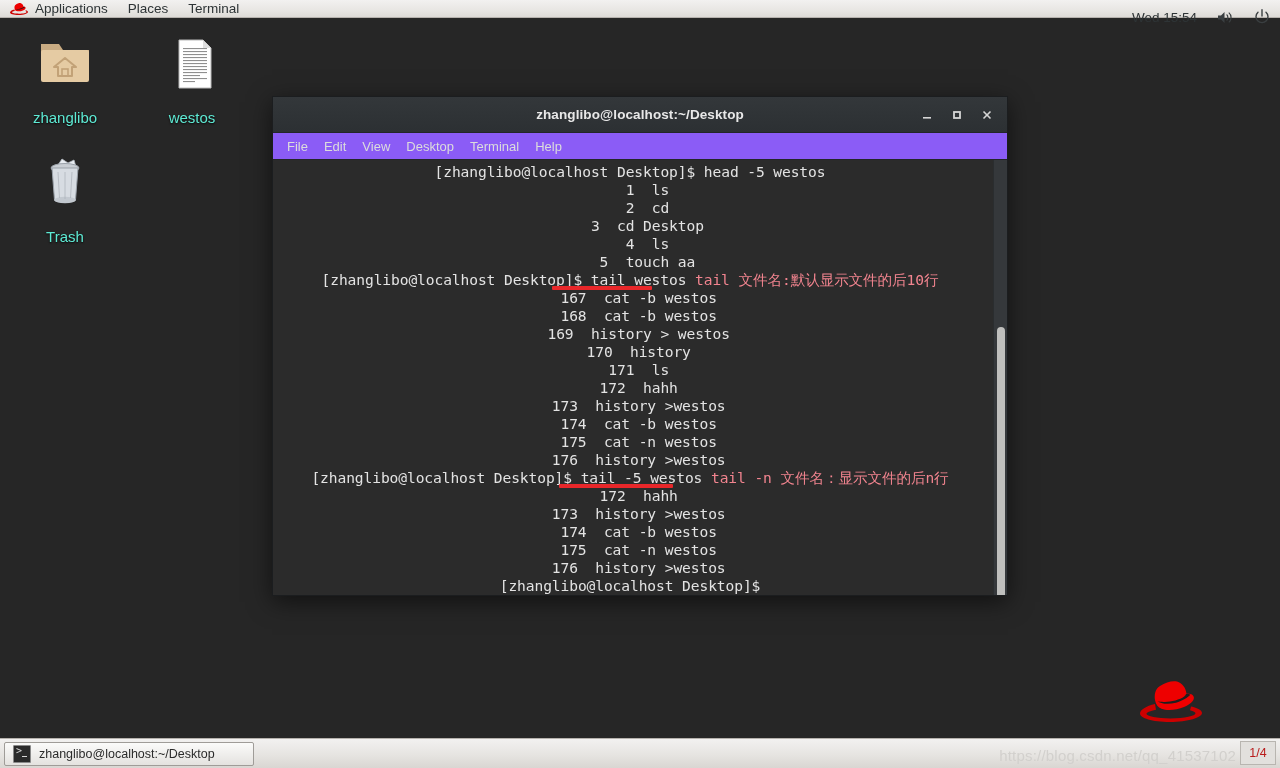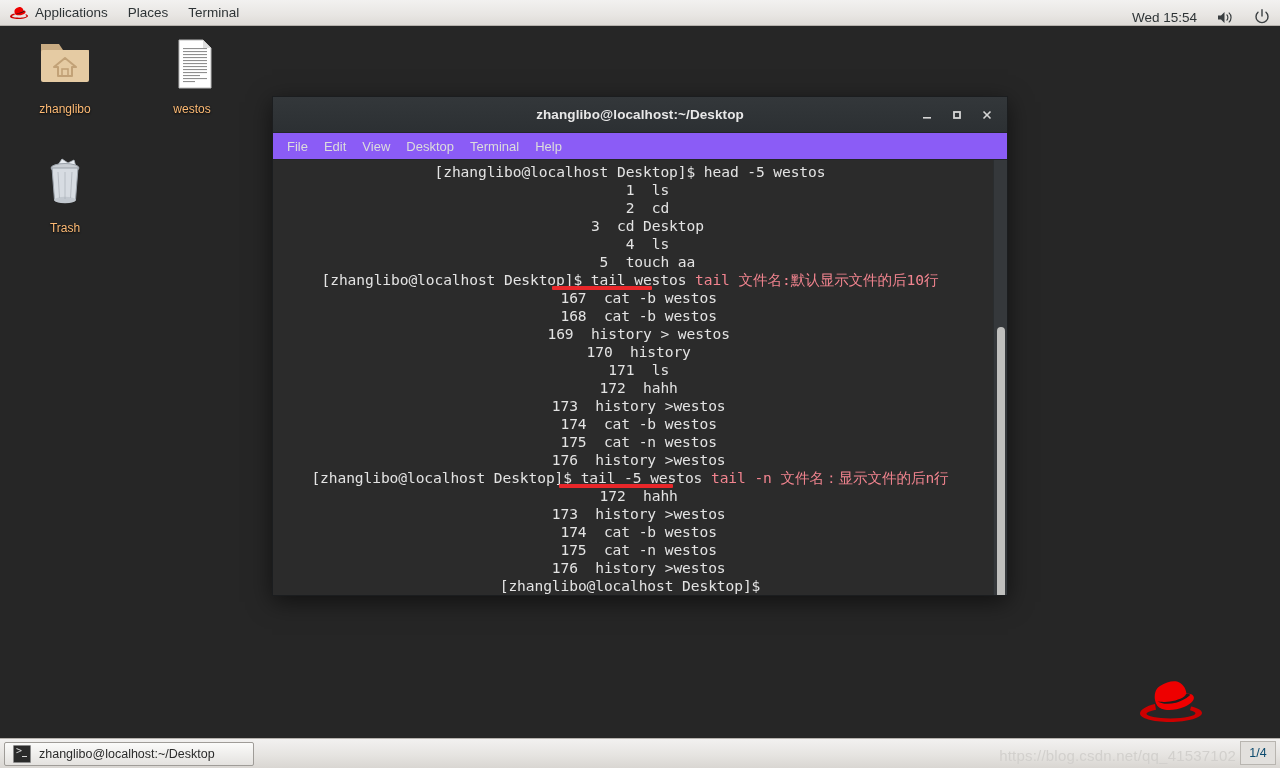--- a/index.html
+++ b/index.html
@@ -12,21 +12,21 @@
   #screen {
     position: relative;
     width: 1280px; height: 768px;
     background: #262626;
     overflow: hidden;
   }
 
   
   #top-panel {
     position: absolute; left: 0; top: 0;
-    width: 1280px; height: 26px;
+    width: 1280px; height: 18px;
     background: linear-gradient(to bottom, #f2f1f0 0%, #e8e6e3 60%, #dedbd7 100%);
     border-bottom: 1px solid #b6b2ad;
     display: flex; align-items: center;
     box-sizing: border-box;
     font-size: 13.5px;
     color: #2e3436;
   }
   .panel-item {
     padding: 0 10px; height: 26px;
     display: flex; align-items: center; gap: 6px;
@@ -40,23 +40,23 @@
 
   
   .desk-icon {
     position: absolute;
     width: 96px;
     display: flex; flex-direction: column;
     align-items: center;
     cursor: default;
   }
   .desk-icon .label {
-    margin-top: 10px;
-    font-size: 12px;
-    color: #fdba74;
+    margin-top: 17px;
+    font-size: 15px;
+    color: #5eead4;
     text-shadow: 0 1px 2px rgba(0,0,0,0.9);
     white-space: nowrap;
   }
   .icon-art { width: 60px; height: 56px; position: relative; }
 
   
   #terminal-window {
     position: absolute;
     left: 272px; top: 96px;
     width: 736px; height: 500px;
@@ -219,21 +219,21 @@
     white-space: nowrap;
   }
   #workspace-switcher {
     position: absolute;
     right: 4px; bottom: 3px;
     width: 36px; height: 24px;
     background: #e2e0dd;
     border: 1px solid #b8b5b0;
     display: flex; align-items: center; justify-content: center;
     font-size: 12.5px;
-    color: #0c4a6e;
+    color: #b91c1c;
     box-sizing: border-box;
     cursor: default;
   }
 </style>
 </head>
 <body>
 
 <div id="screen" style="background: rgb(38, 38, 38);">
 
   <div id="top-panel">

